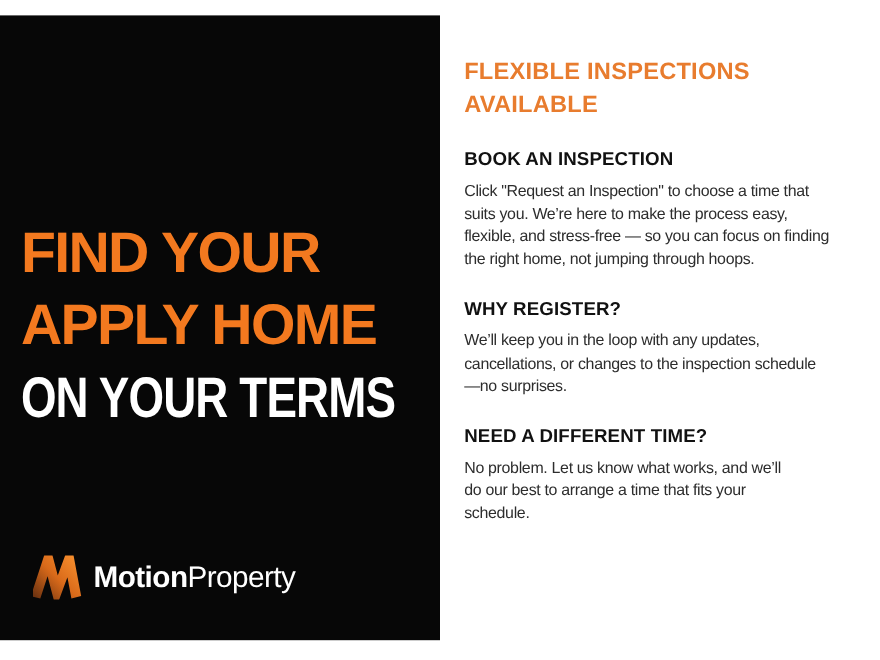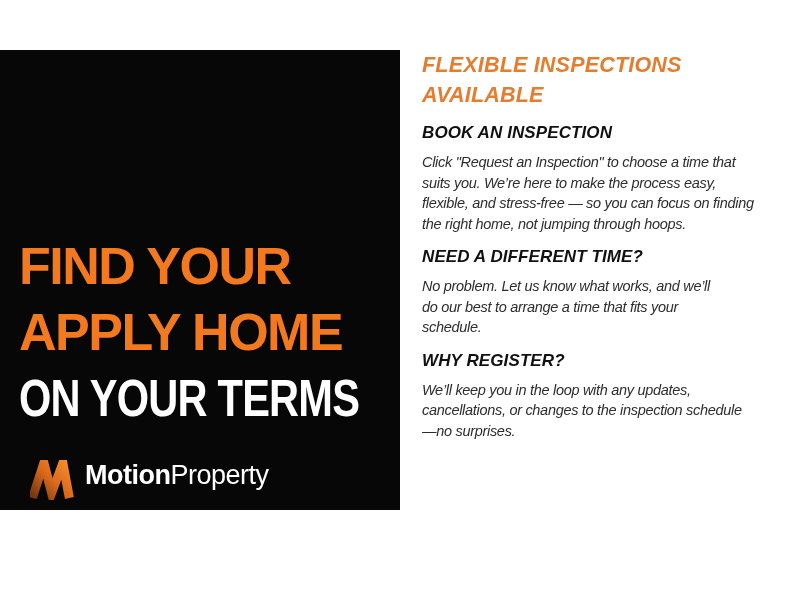--- a/index.html
+++ b/index.html
@@ -3,46 +3,45 @@
 <meta charset="utf-8">
 <style>
   * { margin:0; padding:0; box-sizing:border-box; }
   html,body { width:800px; height:600px; }
   body { font-family:"Liberation Sans","DejaVu Sans",sans-serif; background:#ffffff; }
 
   .page { position:relative; width:800px; height:600px; background:var(--page_bg,#ffffff); overflow:hidden; }
 
   
   .left-panel {
-    position:absolute; left:0; top:14px; width:400px; height:460px;
+    position:absolute; left:0; top:14px; width:400px; height:568px;
     background:var(--panel_bg,#070707);
-    margin-top:36px;
   }
   .headline { position:absolute; left:19px; top:183px; }
   .headline .hl {
     display:block; font-weight:700; font-size:52px; line-height:66px;
     letter-spacing:-1.5px; white-space:nowrap;
   }
   .headline .orange { color:var(--headline_orange,#F3791F); }
   .headline .white  { color:var(--headline_white,#FFFFFF); }
   .headline .squeeze { transform:scaleX(0.80); transform-origin:left center; letter-spacing:-1px; }
 
-  .logo { position:absolute; left:30px; bottom:8px; height:42px; display:flex; gap:9px; }
+  .logo { position:absolute; left:30px; bottom:36px; height:42px; display:flex; align-items:center; gap:9px; }
   .logo svg { display:block; }
   .logo-text { color:#ffffff; font-size:27px; letter-spacing:-0.5px; white-space:nowrap; }
   .logo-text .bold { font-weight:700; }
   .logo-text .reg  { font-weight:400; }
 
   
-  .content { position:absolute; left:422px; top:50px; width:362px;font-style:italic; }
+  .content { position:absolute; left:422px; top:50px; width:362px; }
   .title {
     color:var(--title_orange,#E87C2E); font-weight:700; font-size:21.5px;
     line-height:30px; letter-spacing:0.2px; white-space:pre-line;
   }
-  .section { margin-top:12px; }
+  .section { margin-top:24px; }
   .section h2 {
     color:var(--heading_black,#111111); font-weight:700; font-size:17px;
     line-height:22px; margin-bottom:8px; letter-spacing:0.1px; white-space:nowrap;
   }
   .section .body {
     color:var(--body_gray,#2D2D2D); font-size:14.5px; line-height:20.5px;
     letter-spacing:-0.3px; white-space:pre-line;
   }
 </style>
 </head>
@@ -78,28 +77,28 @@
 
     <div class="section">
       <h2>BOOK AN INSPECTION</h2>
       <p class="body">Click "Request an Inspection" to choose a time that
 suits you. We’re here to make the process easy,
 flexible, and stress-free — so you can focus on finding
 the right home, not jumping through hoops.</p>
     </div>
 
     <div class="section">
+      <h2>WHY REGISTER?</h2>
+      <p class="body">We’ll keep you in the loop with any updates,
+cancellations, or changes to the inspection schedule
+—no surprises.</p>
+    </div>
+
+    <div class="section">
       <h2>NEED A DIFFERENT TIME?</h2>
       <p class="body">No problem. Let us know what works, and we’ll
 do our best to arrange a time that fits your
 schedule.</p>
-    </div>
-
-    <div class="section">
-      <h2>WHY REGISTER?</h2>
-      <p class="body">We’ll keep you in the loop with any updates,
-cancellations, or changes to the inspection schedule
-—no surprises.</p>
     </div>
 
   </div>
 
 </div>
 
 </body></html>

